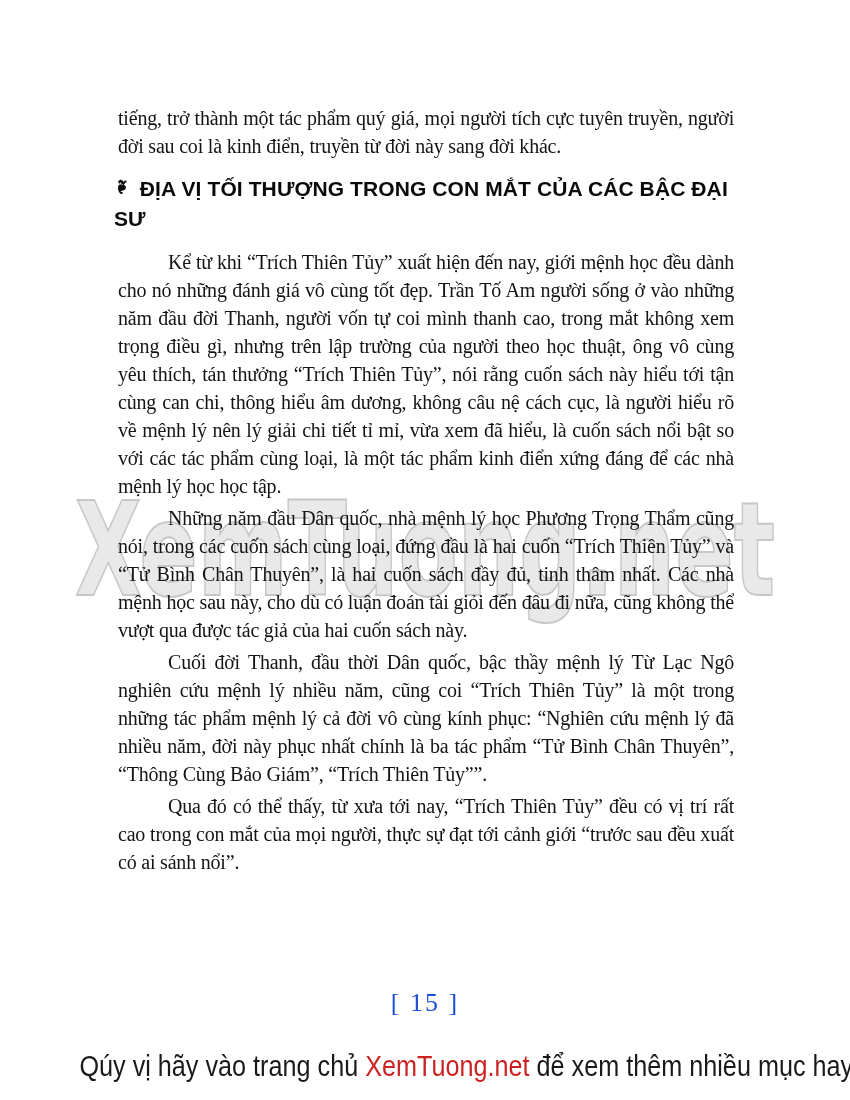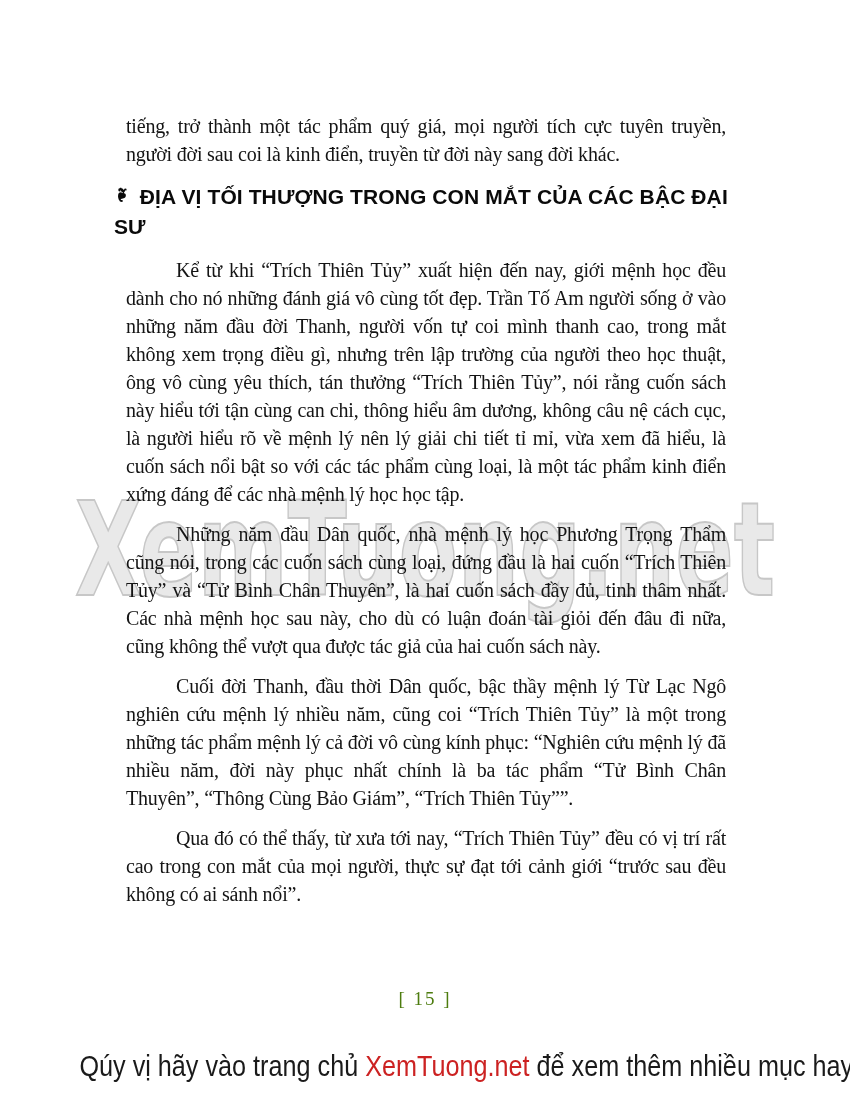--- a/index.html
+++ b/index.html
@@ -36,21 +36,21 @@
   .content {
     position: absolute;
     left: 114px; top: 100px;
     width: 624px;
     z-index: 2;
     font-size: 20px;
     line-height: 28px;
     text-align: justify;
     letter-spacing: -0.2px;
   }
-  .content p { margin: 12px; text-indent: 50px; }
+  .content p { margin: 4px; text-indent: 50px; }
   .content p.no-indent { text-indent: 0; }
 
   .section-heading {
     margin: 14px 0 14px 0;
     font-family: "Liberation Sans", sans-serif;
     font-weight: 700;
     font-size: 21px;
     line-height: 30px;
     color: #0a0a0a;
     text-align: left;
@@ -66,22 +66,22 @@
     top: -2px;
   }
 
   
   .page-number {
     position: absolute;
     left: 0; top: 988px;
     width: 850px;
     text-align: center;
     z-index: 2;
-    font-size: 19px;
-    color: #4d7c0f;
+    font-size: 26px;
+    color: #1d4ed8;
     letter-spacing: 2px;
   }
 
   
   .footer {
     position: absolute;
     left: 0; top: 1046px;
     width: 850px;
     text-align: center;
     z-index: 2;
@@ -114,21 +114,21 @@
     <h2 class="section-heading">
       <span class="fleuron">❧</span><span>ĐỊA VỊ TỐI THƯỢNG TRONG CON MẮT CỦA CÁC BẬC ĐẠI SƯ</span>
     </h2>
 
     <p>Kể từ khi “Trích Thiên Tủy” xuất hiện đến nay, giới mệnh học đều dành cho nó những đánh giá vô cùng tốt đẹp. Trần Tố Am người sống ở vào những năm đầu đời Thanh, người vốn tự coi mình thanh cao, trong mắt không xem trọng điều gì, nhưng trên lập trường của người theo học thuật, ông vô cùng yêu thích, tán thưởng “Trích Thiên Tủy”, nói rằng cuốn sách này hiểu tới tận cùng can chi, thông hiểu âm dương, không câu nệ cách cục, là người hiểu rõ về mệnh lý nên lý giải chi tiết tỉ mỉ, vừa xem đã hiểu, là cuốn sách nổi bật so với các tác phẩm cùng loại, là một tác phẩm kinh điển xứng đáng để các nhà mệnh lý học học tập.</p>
 
     <p>Những năm đầu Dân quốc,  nhà mệnh lý học Phương Trọng Thẩm cũng nói, trong các cuốn sách cùng loại, đứng đầu là hai cuốn “Trích Thiên Tủy” và “Tử Bình Chân Thuyên”, là hai cuốn sách đầy đủ, tinh thâm nhất. Các nhà mệnh học sau này, cho dù có luận đoán tài giỏi đến đâu đi nữa, cũng không thể vượt qua được tác giả của hai cuốn sách này.</p>
 
     <p>Cuối đời Thanh, đầu thời Dân quốc, bậc thầy mệnh lý Từ Lạc Ngô nghiên cứu mệnh lý nhiều năm, cũng coi “Trích Thiên Tủy” là một trong những tác phẩm mệnh lý cả đời vô cùng kính phục: “Nghiên cứu mệnh lý đã nhiều năm, đời này phục nhất chính là ba tác phẩm “Tử Bình Chân Thuyên”, “Thông Cùng Bảo Giám”, “Trích Thiên Tủy””.</p>
 
-    <p>Qua đó có thể thấy, từ xưa tới nay, “Trích Thiên Tủy” đều có vị trí rất cao trong con mắt của mọi người, thực sự đạt tới cảnh giới “trước sau đều không có ai sánh nổi”.</p>
+    <p>Qua đó có thể thấy, từ xưa tới nay, “Trích Thiên Tủy” đều có vị trí rất cao trong con mắt của mọi người, thực sự đạt tới cảnh giới “trước sau đều xuất có ai sánh nổi”.</p>
 
   </div>
 
   <div class="page-number">[ 15 ]</div>
 
   <div class="footer">
     <span class="footer-scale">
       <span>Qúy vị hãy vào trang chủ</span>
       <span class="footer-brand" style="color: rgb(204, 34, 34);">XemTuong.net</span>
       <span>để xem thêm nhiều mục hay khác</span>

